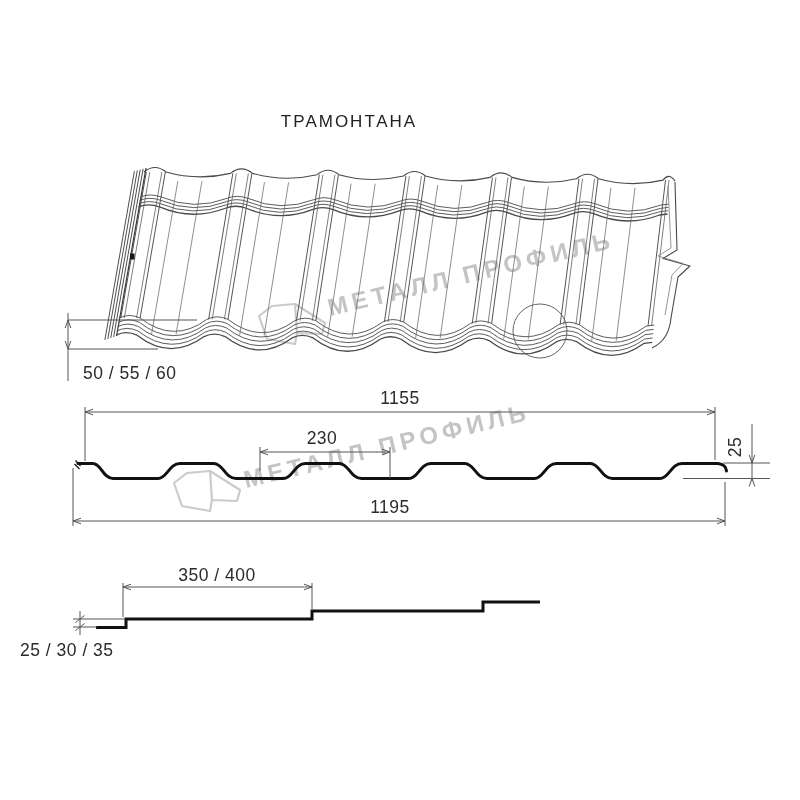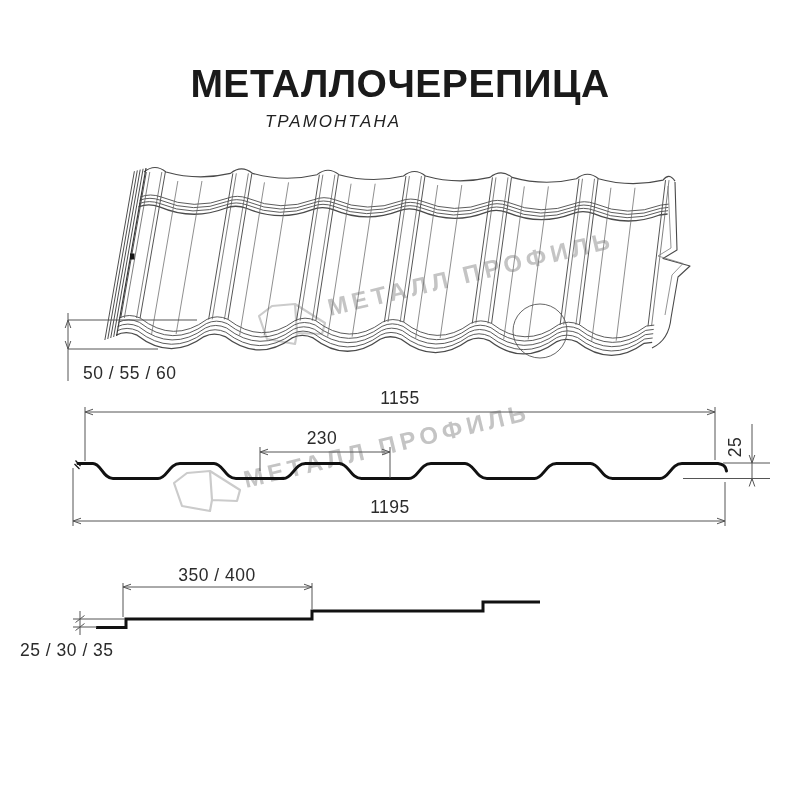--- a/index.html
+++ b/index.html
@@ -1,30 +1,29 @@
 <!DOCTYPE html>
 <html><head>
 <meta charset="utf-8">
 <style>
   html,body{margin:0;padding:0;background:#fff;}
   #canvas{position:relative;width:800px;height:800px;background:#ffffff;overflow:hidden;
           font-family:"Liberation Sans",sans-serif;}
   .title{position:absolute;left:0;top:62px;width:800px;text-align:center;
          font-size:39px;font-weight:700;letter-spacing:0.5px;color:#1a1a1a;}
-  .subtitle{position:absolute;left:0;top:112px;width:666px;text-align:center;
-            font-size:17px;font-weight:400;letter-spacing:2px;color:#222;font-style:italic;}
+  .subtitle{position:absolute;left:16px;top:112px;width:666px;text-align:center;
+            font-size:17px;font-weight:400;letter-spacing:2px;color:#222;}
   svg text{font-family:"Liberation Sans",sans-serif;}
   .dimtxt{font-size:17.5px;fill:#2b2b2b;letter-spacing:0.5px;}
   .wmtxt{font-size:24px;font-weight:700;fill:#c4c4c4;letter-spacing:4.5px;}
 </style>
 </head>
 <body>
 
 <div id="canvas">
-  <div class="title">МЕТАЛЛОЧЕРЕПИЦА</div>
   <div class="subtitle">ТРАМОНТАНА</div>
 
   <svg id="diagram" width="800" height="800" viewBox="0 0 800 800">
 
     <g>
       <g transform="translate(259,304)">
         <path d="M13,2 L36,0 L66,19 L63,30 L38,29 L36,40 L8,35 L0,12 Z M36,0 L38,29" fill="none" stroke="#cbcbcb" stroke-width="2.2" stroke-linejoin="round"></path>
       </g>
       <text class="wmtxt" transform="translate(330,316) rotate(-13.5)">МЕТАЛЛ ПРОФИЛЬ</text>
     </g>

